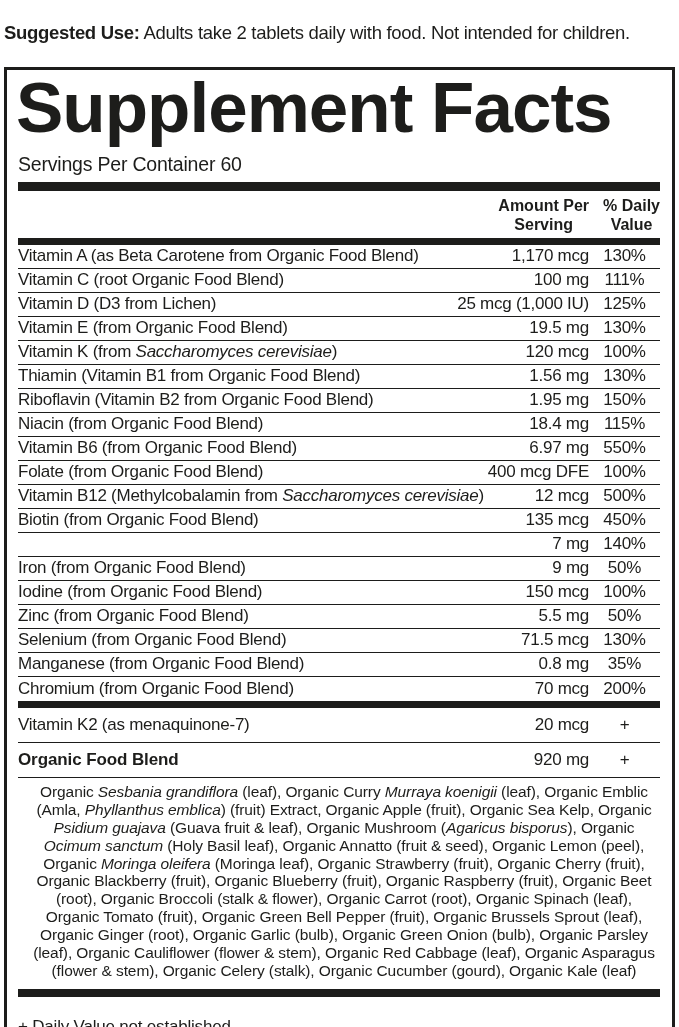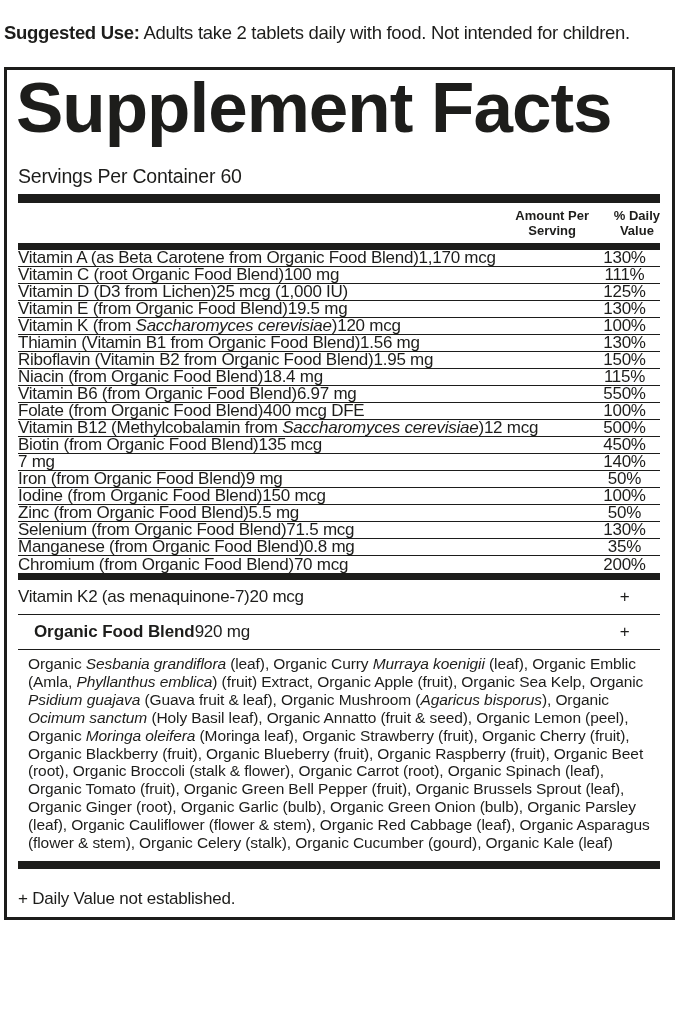--- a/index.html
+++ b/index.html
@@ -22,64 +22,65 @@
     margin: 0 4px;
     border: 3px solid #1d1d1b;
     padding: 0 12px 6px 11px;
     background: #fff;
   }
   .title {
     font-size: 71px;
     font-weight: bold;
     letter-spacing: -1px;
     line-height: 0.98;
-    margin: 3px 0 22px -2px;
+    margin: 3px 0 10px -2px;
     white-space: nowrap;
   }
   .serving { font-size: 19.5px; line-height: 1.2; letter-spacing: -0.2px; }
   .bar { background: #1d1d1b; border: none; }
   .bar-1 { height: 9px; margin-top: 6px; }
   .bar-2 { height: 7px; }
   .bar-3 { height: 7px; }
   .bar-4 { height: 8px; margin-top: 2px; }
   .hdr {
     display: flex;
     justify-content: flex-end;
     align-items: flex-end;
     padding: 6px 0 4px 0;
     font-weight: bold;
-    font-size: 13px;
+    font-size: 16px;
     line-height: 1.15;
   }
   .hdr-amt { flex: 1 1 auto; text-align: right; }
   .hdr-dv  { flex: 0 0 71px; text-align: right; }
   .hdr-amt span, .hdr-dv span {
     display: inline-block;
     text-align: center;
     white-space: pre-line;
   }
   .row {
     display: flex;
     align-items: center;
-    height: 17px;
+    height: 24px;
     font-size: 17px;
     letter-spacing: -0.25px;
     border-bottom: 1.7px solid #1d1d1b;
   }
   .rows-main .row:last-child { border-bottom: none; }
   .rows-extra .row { height: 35px; }
   .rname { flex: 0 0 auto; white-space: nowrap; }
-  .ramt  { flex: 1 1 auto; white-space: nowrap; min-width: 30px; }
+  .ramt  { flex: 1 1 auto; text-align: right; white-space: nowrap; min-width: 30px; }
   .rdv   { flex: 0 0 71px; text-align: center; white-space: nowrap; }
-  .row.bold .rname { font-weight: bold; letter-spacing: -0.1px; margin-left: 16px; }
+  .row.bold .rname { font-weight: bold; letter-spacing: -0.1px; }
   .blend {
     padding: 5px 0 7px 10px;
     font-size: 15.5px;
     line-height: 17.9px;
     letter-spacing: -0.1px;
+    text-align: center;
   }
   .footnote { font-size: 17px; letter-spacing: -0.2px; padding: 20px 0 2px 0; }
   i { font-style: italic; }
 </style>
 </head>
 <body>
 
 <div>
 
   <p class="suggested"><b>Suggested Use:</b><span> Adults take 2 tablets daily with food. Not intended for children.</span></p>

